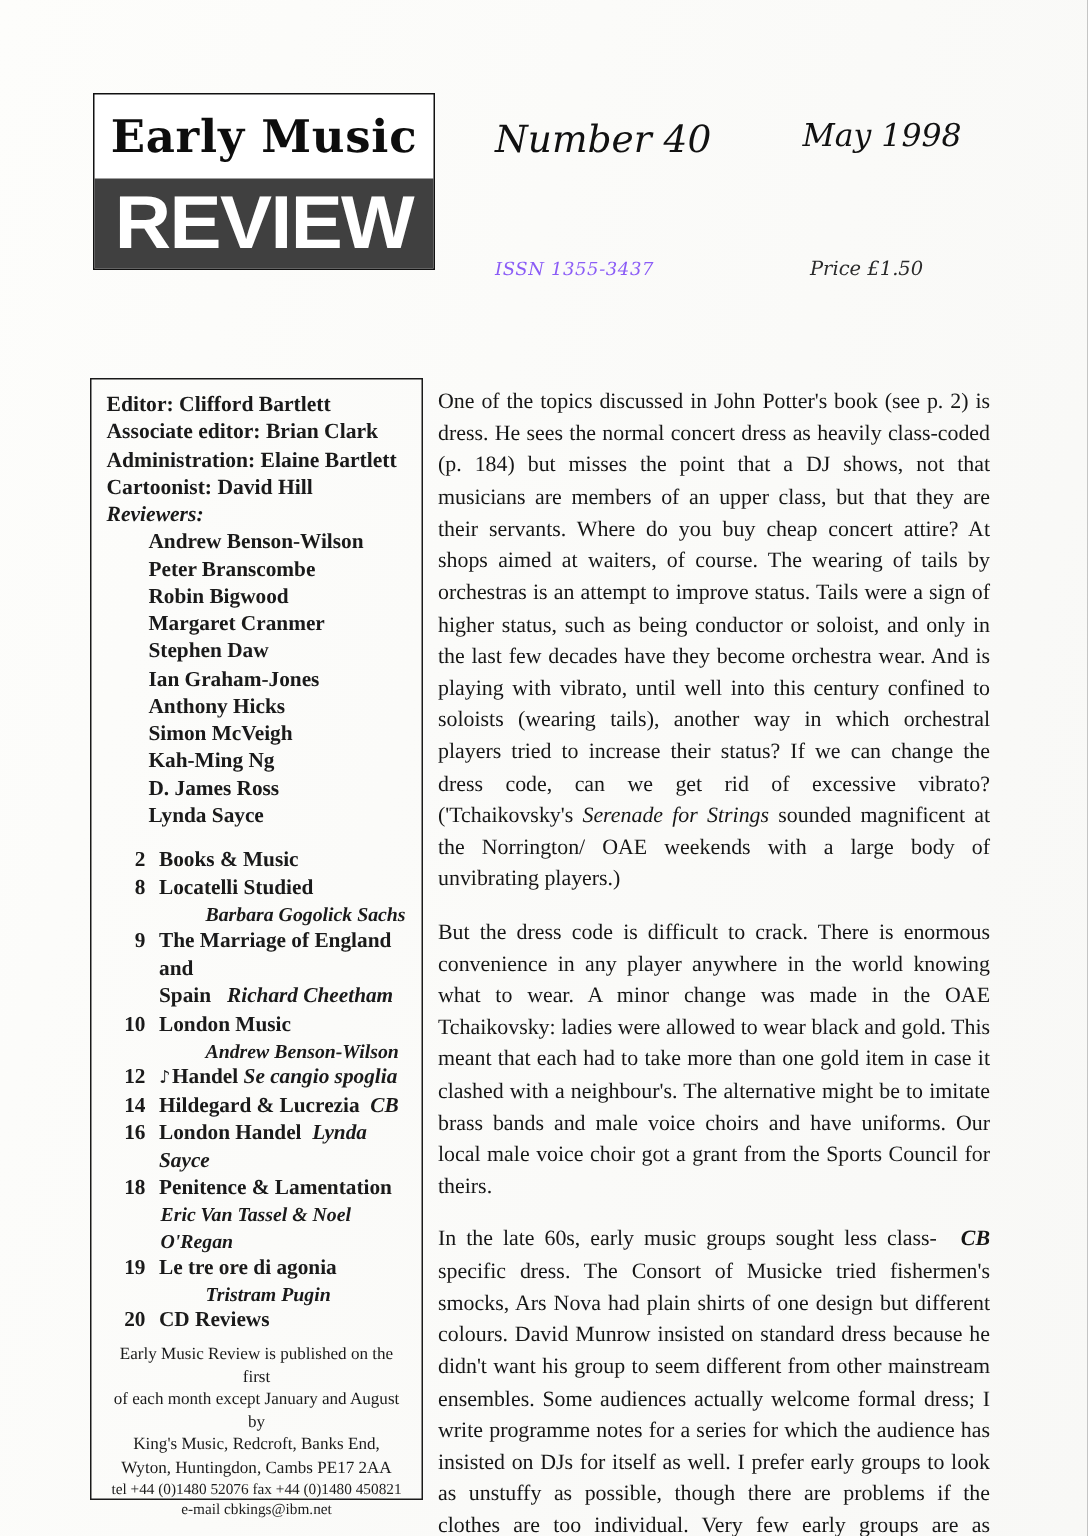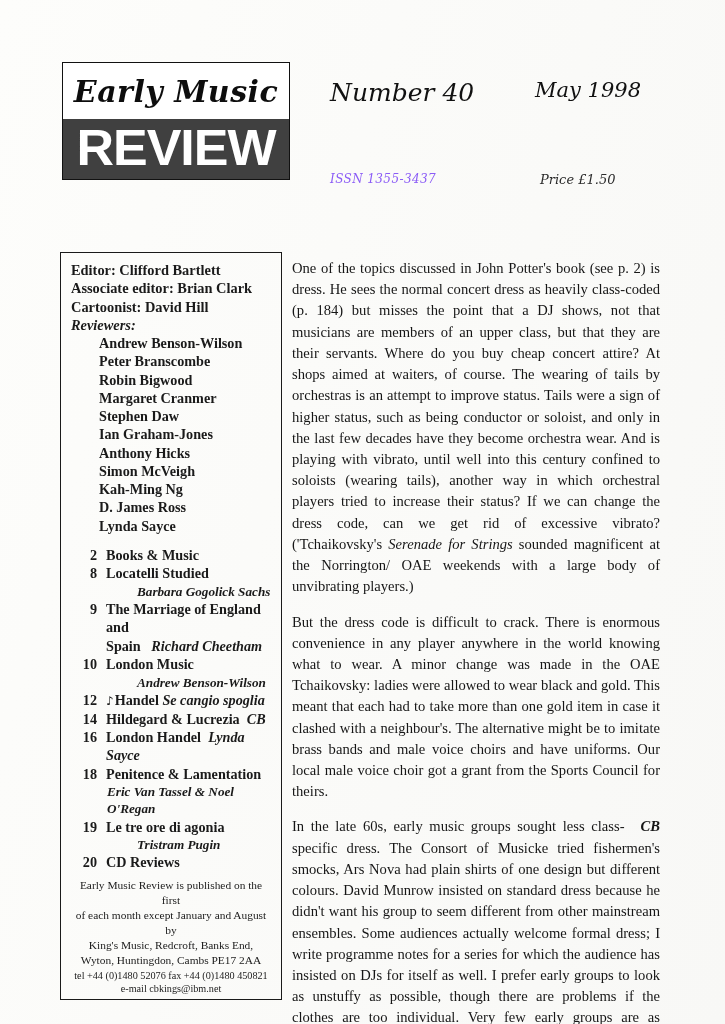--- a/index.html
+++ b/index.html
@@ -29,21 +29,20 @@
     position: absolute;
     left: 62px;
     top: 62px;
     width: 228px;
     border: 1.6px solid #111;
     background: #fff;
     box-sizing: border-box;
   }
   .masthead-title {
     font-family: "DejaVu Serif", serif;
-    font-style: italic;
     font-weight: 700;
     font-size: 30px;
     letter-spacing: 0.5px;
     text-align: center;
     padding: 14px 4px 12px 4px;
     line-height: 1;
     color: #0d0d0d;
   }
   .masthead-band {
     background: #404040;
@@ -214,20 +213,21 @@
   <div class="issue-number">Number 40</div>
   <div class="issue-date">May 1998</div>
   <div class="issn">ISSN 1355-3437</div>
   <div class="price">Price £1.50</div>
 
   <div class="left-box">
 
     <div class="staff-list">
       <div class="role-line">Editor: Clifford Bartlett</div>
       <div class="role-line">Associate editor: Brian Clark</div>
+      <div class="role-line">Administration: Elaine Bartlett</div>
       <div class="role-line">Cartoonist: David Hill</div>
     </div>
 
     <div class="reviewers-label">Reviewers:</div>
 
     <div>
       <div class="reviewer">Andrew Benson-Wilson</div>
       <div class="reviewer">Peter Branscombe</div>
       <div class="reviewer">Robin Bigwood</div>
       <div class="reviewer">Margaret Cranmer</div>

